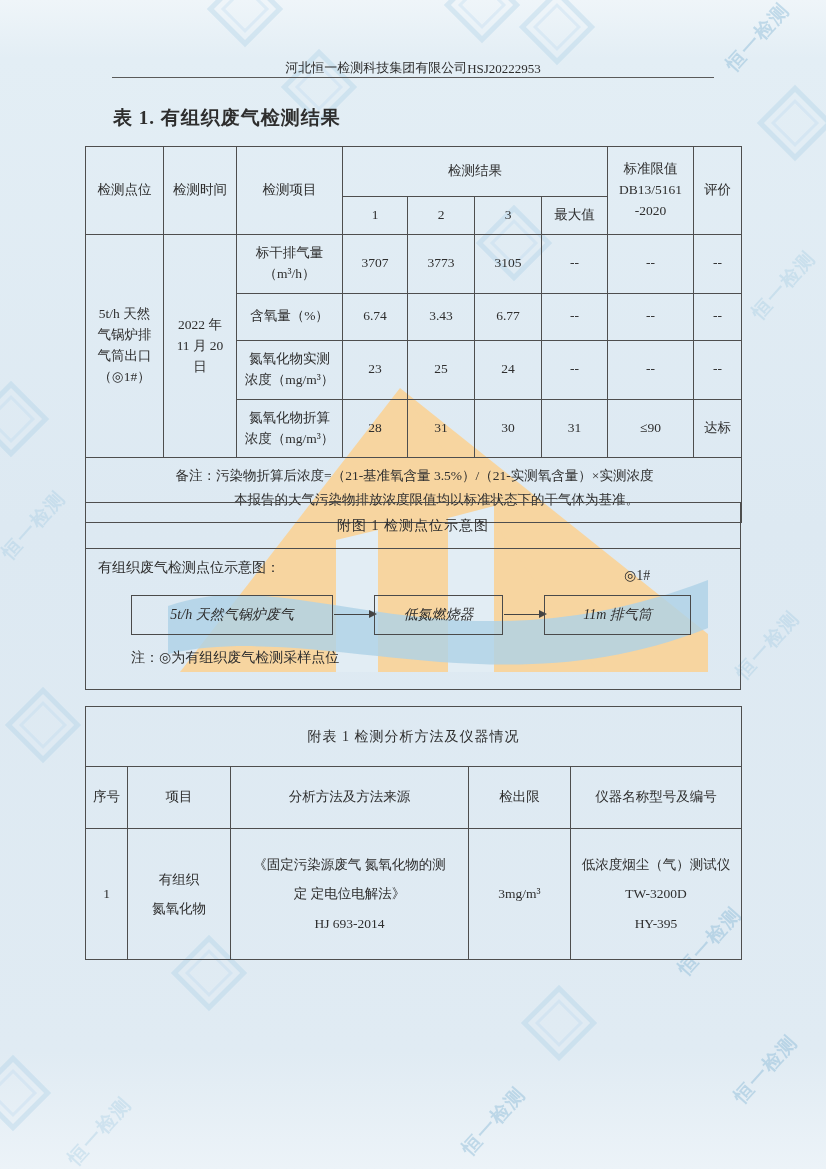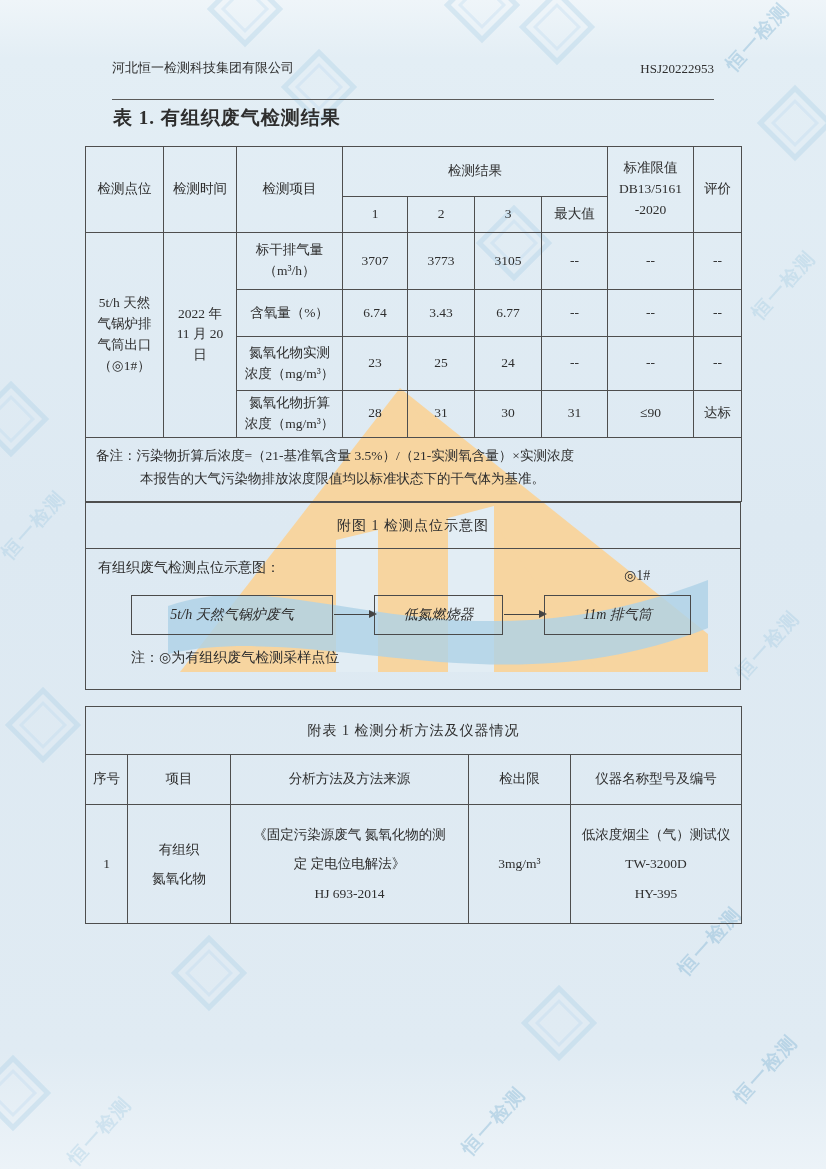--- a/index.html
+++ b/index.html
@@ -18,31 +18,31 @@
   .wm-diamond::after { content:""; position:absolute; inset:5px;
     border:3px solid rgba(178,212,236,.28); }
   .wm-text { position:absolute; white-space:nowrap; font-weight:bold;
     font-size:19px; letter-spacing:2px; color:rgba(132,180,212,.42);
     transform:rotate(-48deg); }
   .wm-text.faint { color:rgba(150,195,222,.30); }
   .wm-logo { position:absolute; left:168px; top:382px; width:540px; height:300px; }
 
   
   .doc-header { position:absolute; left:112px; top:59px; width:602px;
-    display:flex; justify-content:space-between; align-items:flex-end;
-    border-bottom:1px solid #5a5a5a; padding-bottom:22px; font-size:13px; }
+    display:flex; justify-content:center; align-items:flex-end;
+    border-bottom:1px solid #5a5a5a; padding-bottom:0; font-size:13px; }
   .doc-title { position:absolute; left:113px; top:105px; font-size:19px; font-weight:bold; letter-spacing:1px; }
 
   
   table.rpt { border-collapse:collapse; table-layout:fixed; background:transparent; }
   table.rpt td { border:1px solid #4e4e4e; text-align:center; vertical-align:middle;
-    padding:2px 3px; font-size:13.5px; line-height:1.55; }
+    padding:8px 3px; font-size:13.5px; line-height:1.55; }
   .pre { white-space:pre-line;margin-top:36px; }
   .t1 { position:absolute; left:85px; top:146px; width:656px; }
-  .t1 td.note-cell { text-align:left; padding:6px 8px 10px 10px; line-height:1.75; font-size:13.5px; }
+  .t1 td.note-cell { text-align:center; padding:6px 8px 10px 10px; line-height:1.75; font-size:13.5px; }
   .note-indent { padding-left:44px; }
 
   
   .figure-box { position:absolute; left:85px; top:502px; width:654px; height:186px;
     border:1px solid #4e4e4e; }
   .figure-title { height:45px; border-bottom:1px solid #4e4e4e;
     display:flex; align-items:center; justify-content:center; font-size:14px; letter-spacing:1px; }
   .figure-body { position:relative; height:140px; }
   .figure-caption { position:absolute; left:12px; top:10px; font-size:14px; }
   .figure-pointlabel { position:absolute; left:538px; top:18px; font-size:14px; }

